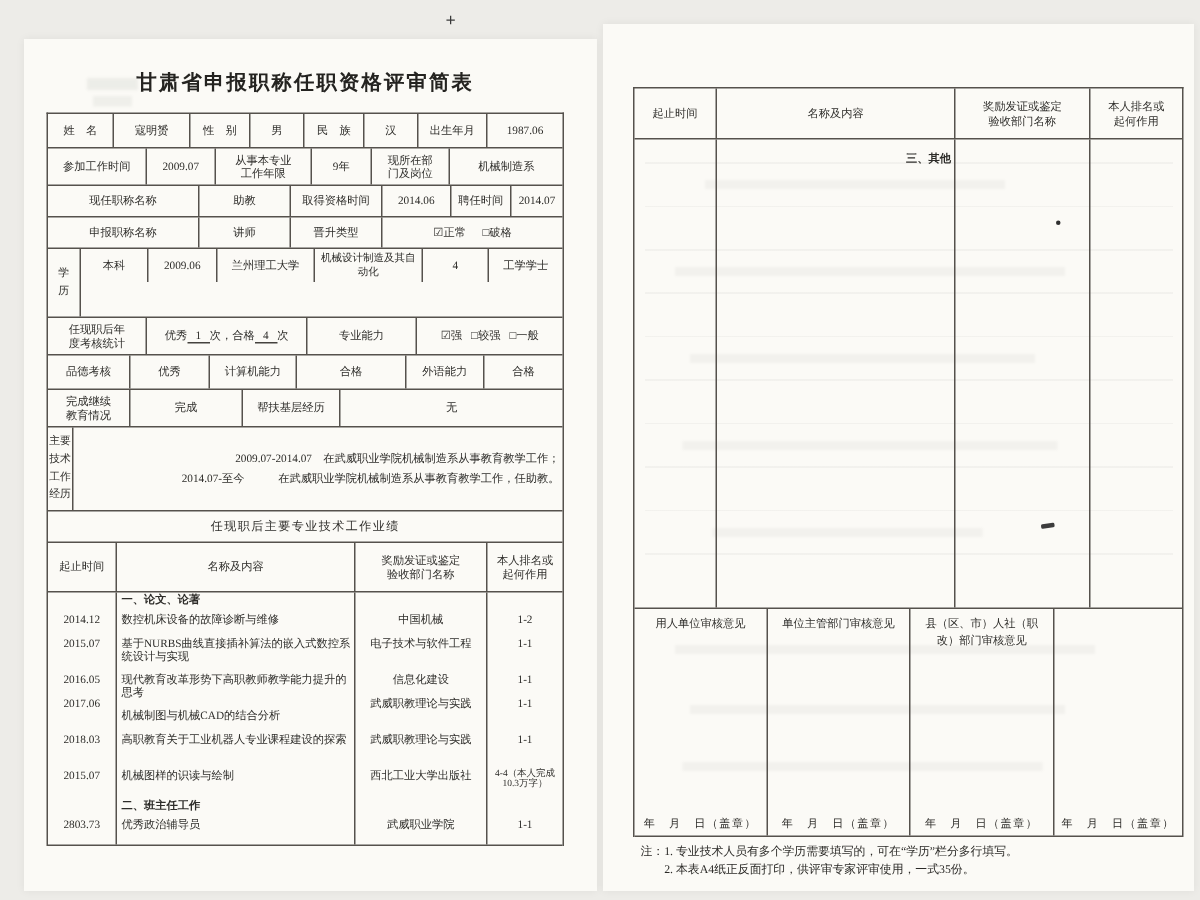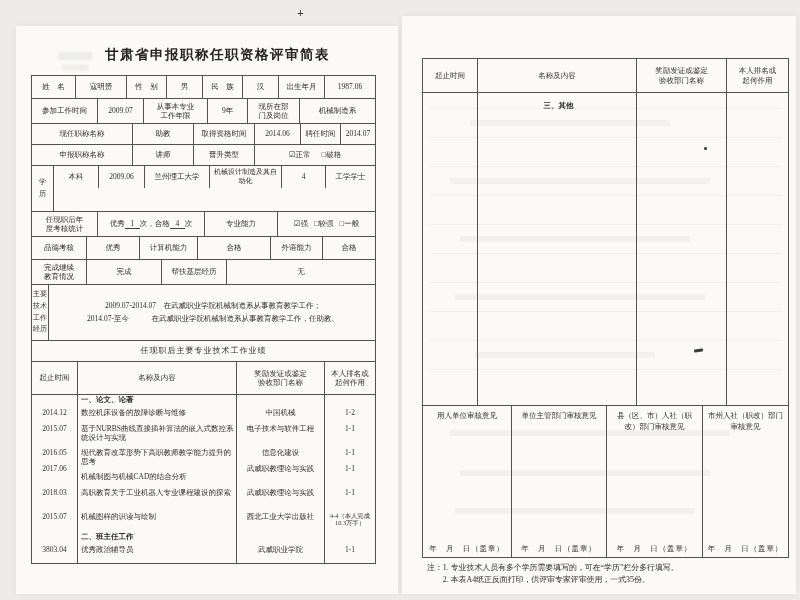--- a/index.html
+++ b/index.html
@@ -9,33 +9,33 @@
     background: #edecE8;
     font-family: "Liberation Serif", "DejaVu Serif", serif;
     color: #2e2d2a;
     overflow: hidden;
   }
   .page { position: absolute; background: #fbfaf6; box-shadow: 0 0 6px rgba(0,0,0,.06); }
   #pageL { left: 16px; top: 26px; width: 382px; height: 568px; }
   #pageR { left: 402px; top: 16px; width: 394px; height: 578px; }
 
   .doc-title {
-    position: absolute; left: 45px; top: 46px; width: 345px;
+    position: absolute; left: 31px; top: 46px; width: 345px;
     text-align: center; font-size: 13.5px; font-weight: bold; letter-spacing: 1.5px;
     color: #242320;
   }
 
   .tbl { position: absolute; border: 1px solid #55514c; border-bottom: none; font-size: 7.5px; line-height: 1.25; background: transparent; }
   #ltable { left: 31px; top: 75px; width: 345px; }
   #rtable { left: 422px; top: 58px; width: 367px; }
 
   .trow { display: flex; border-bottom: 1px solid #55514c; }
   .c { border-right: 1px solid #55514c; display: flex; flex-direction: column; align-items: center; justify-content: center; text-align: center; padding: 1px 2px; overflow: hidden; }
   .c:last-child { border-right: none; }
-  .cl { align-items: center; text-align: left; }
+  .cl { align-items: flex-end; text-align: left; }
   .ln { display: block; }
   .bold { font-weight: normal; }
   .num { display: inline-block; min-width: 15px; text-align: center; border-bottom: 1px solid #45423e; padding: 0 1px; }
   .cb { display: flex; flex-direction: row; gap: 11px; align-items: center; justify-content: center; }
   .cb .opt { white-space: nowrap; }
   .vside { font-size: 7.2px; line-height: 1.6; }
   .exp-line { white-space: nowrap; }
   .seccell { font-weight: bold; }
 
   
@@ -328,21 +328,21 @@
           <span>2017.06</span>
         </div>
       <div class="band ctr" style="height:24px">
           <span>2018.03</span>
         </div>
       <div class="band ctr" style="height:20px">
           <span>2015.07</span>
         </div>
       <div class="band ctr" style="height:13px"></div>
       <div class="band ctr" style="height:18px">
-          <span>3803.04</span>
+          <span>2803.73</span>
         </div>
     </div>
     <div class="ach-col" style="flex:0 0 159px">
       <div class="band lft seccell" style="height:13px">
           <span>一、论文、论著</span>
         </div>
       <div class="band lft" style="height:16px">
           <span>数控机床设备的故障诊断与维修</span>
         </div>
       <div class="band lft" style="height:24px">
@@ -458,21 +458,20 @@
       <div class="review-label">单位主管部门审核意见</div>
       <div class="review-spacer"></div>
       <div class="review-date">年　月　日（盖章）</div>
     </div>
     <div class="review-cell" style="flex:0 0 96px">
       <div class="review-label">县（区、市）人社（职改）部门审核意见</div>
       <div class="review-spacer"></div>
       <div class="review-date">年　月　日（盖章）</div>
     </div>
     <div class="review-cell" style="flex:0 0 85px">
-      <div class="review-label">市州人社（职改）部门审核意见</div>
       <div class="review-spacer"></div>
       <div class="review-date">年　月　日（盖章）</div>
     </div>
   </div>
 </div>
 
 <div class="notes">
   <span>注：</span>
   <span class="body">
     <span class="ln">1. 专业技术人员有多个学历需要填写的，可在“学历”栏分多行填写。</span>

